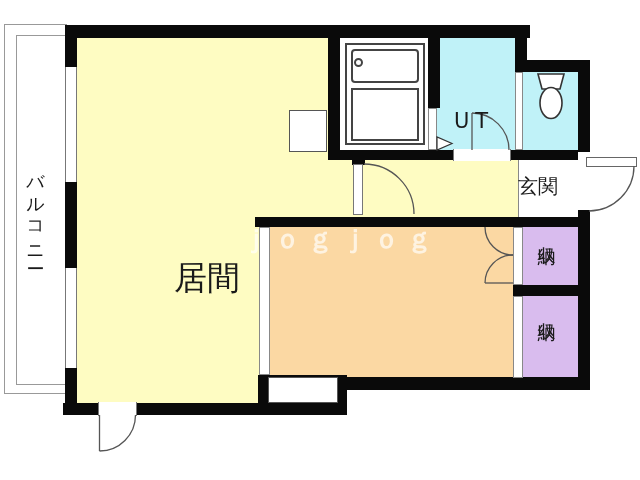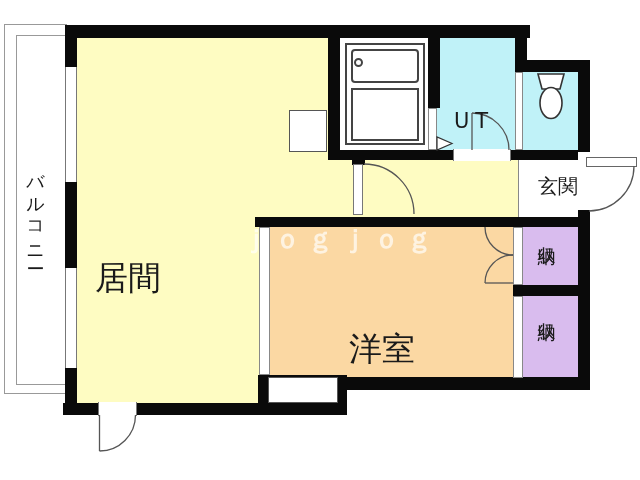--- a/index.html
+++ b/index.html
@@ -84,31 +84,30 @@
     </g>
     <polygon points="437,137 437,150 452,143.5" fill="#ffffff" stroke="#333" stroke-width="1.2"></polygon>
     <g fill="#ffffff" stroke="#333" stroke-width="1.6">
       <polygon points="538,74 564,74 560,89 542,89"></polygon>
       <ellipse cx="551" cy="103" rx="11" ry="15.5"></ellipse>
     </g>
   </svg>
 
   <div class="abs lbl vert" style="left:26px;top:161px;font-size:18px;letter-spacing:4px;">バルコニー</div>
 
-  <div class="abs lbl" style="left:95px;top:189px;width:145px;text-align:left;font-size:33px;">
+  <div class="abs lbl" style="left:95px;top:189px;width:145px;text-align:right;font-size:33px;">
     <div>居間</div>
   </div>
 
   <div class="abs lbl" style="left:349px;top:260px;font-size:33px;">
-    <div>洋室</div>
   </div>
 
   <div class="abs lbl" style="left:454px;top:81px;font-size:21px;letter-spacing:6px;margin-top:29px;">UT</div>
 
-  <div class="abs lbl" style="left:518px;top:176px;width:60px;text-align:right;font-size:20px;">玄関</div>
+  <div class="abs lbl" style="left:518px;top:176px;width:60px;text-align:left;font-size:20px;">玄関</div>
 
   <div class="abs lbl vert" style="left:537px;top:232px;font-size:18px;letter-spacing:2px;">収納</div>
 
   <div class="abs lbl vert" style="left:537px;top:308px;font-size:18px;letter-spacing:2px;">収納</div>
 
   <div class="abs wm" style="left: 241px; top: 221px; font-size: 27px; letter-spacing: 6px; color: rgba(255, 255, 255, 0.68); font-family: Liberation Serif, serif;">ｊｏｇｊｏｇ</div>
 
 </div>
 
 </body></html>

